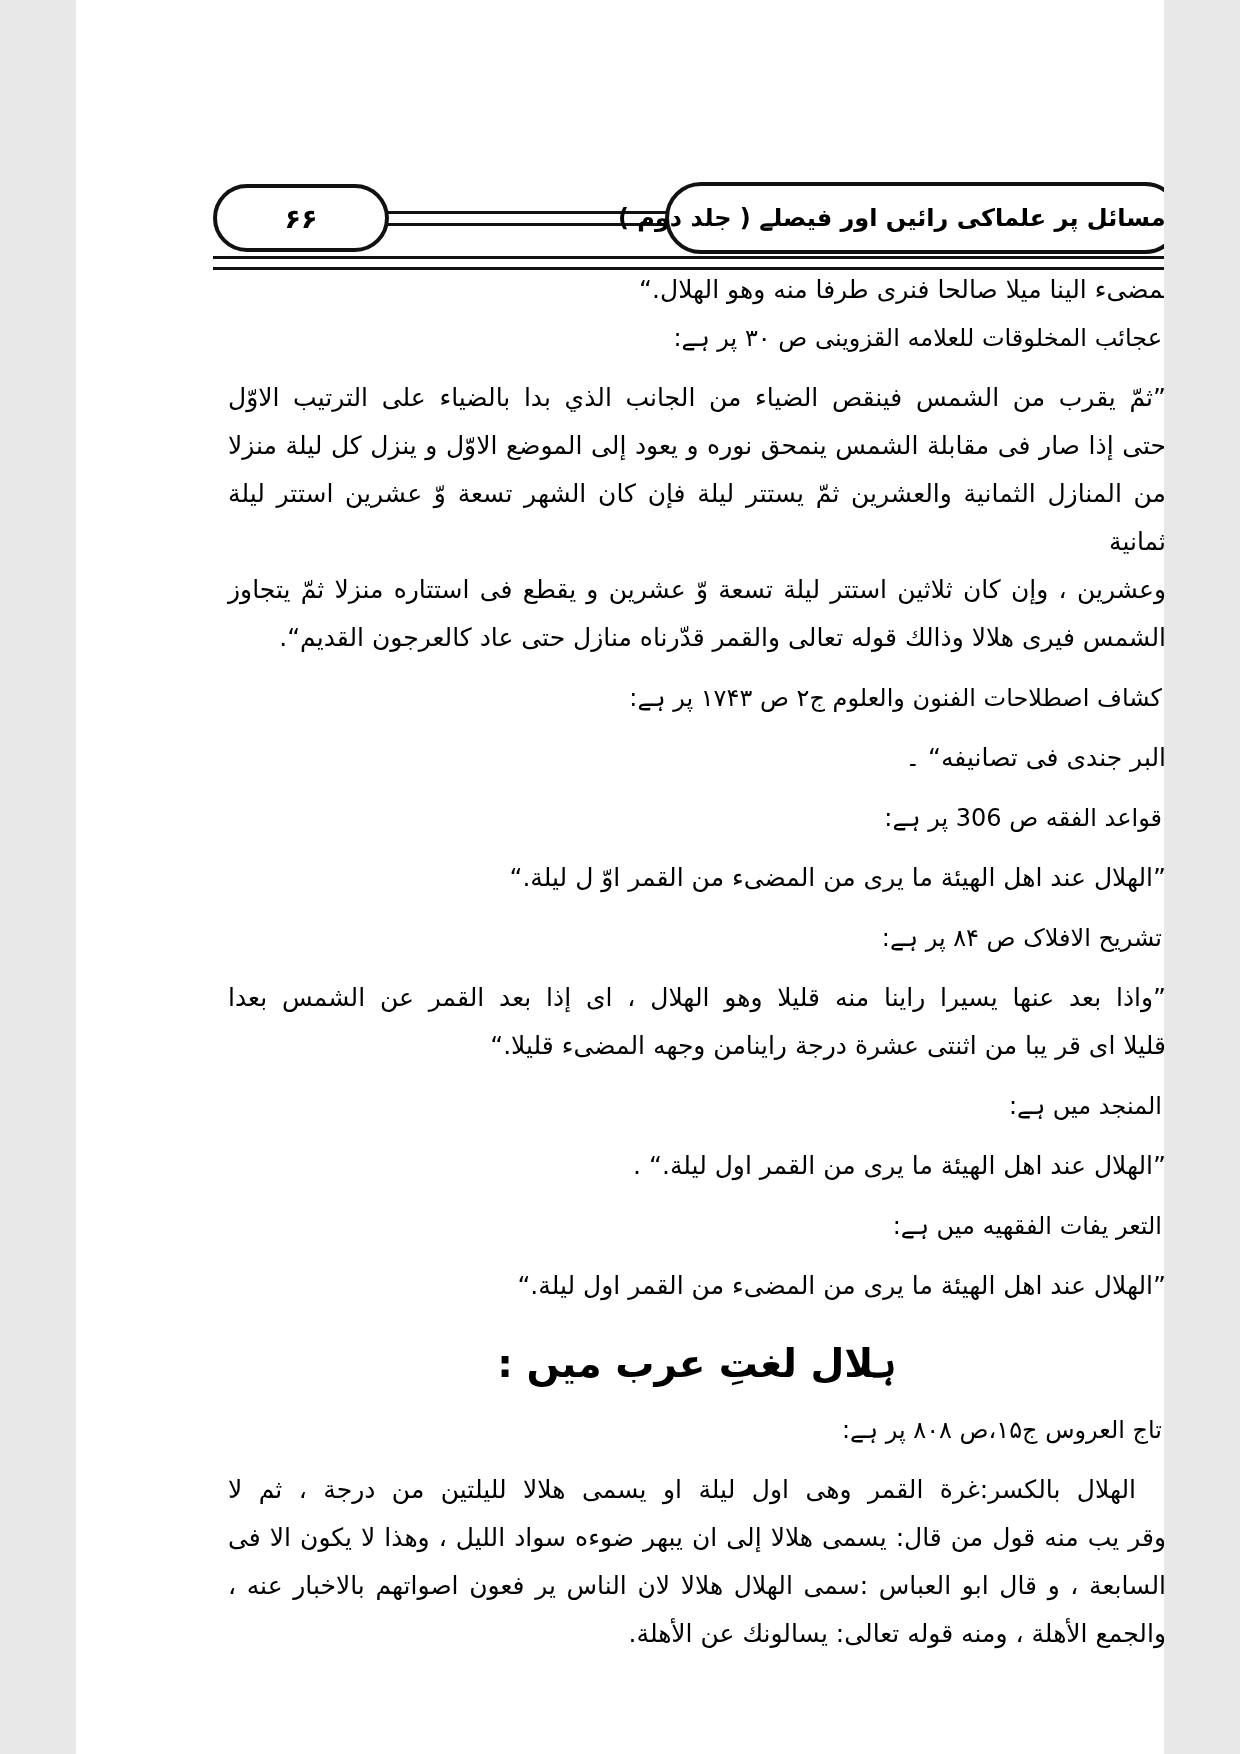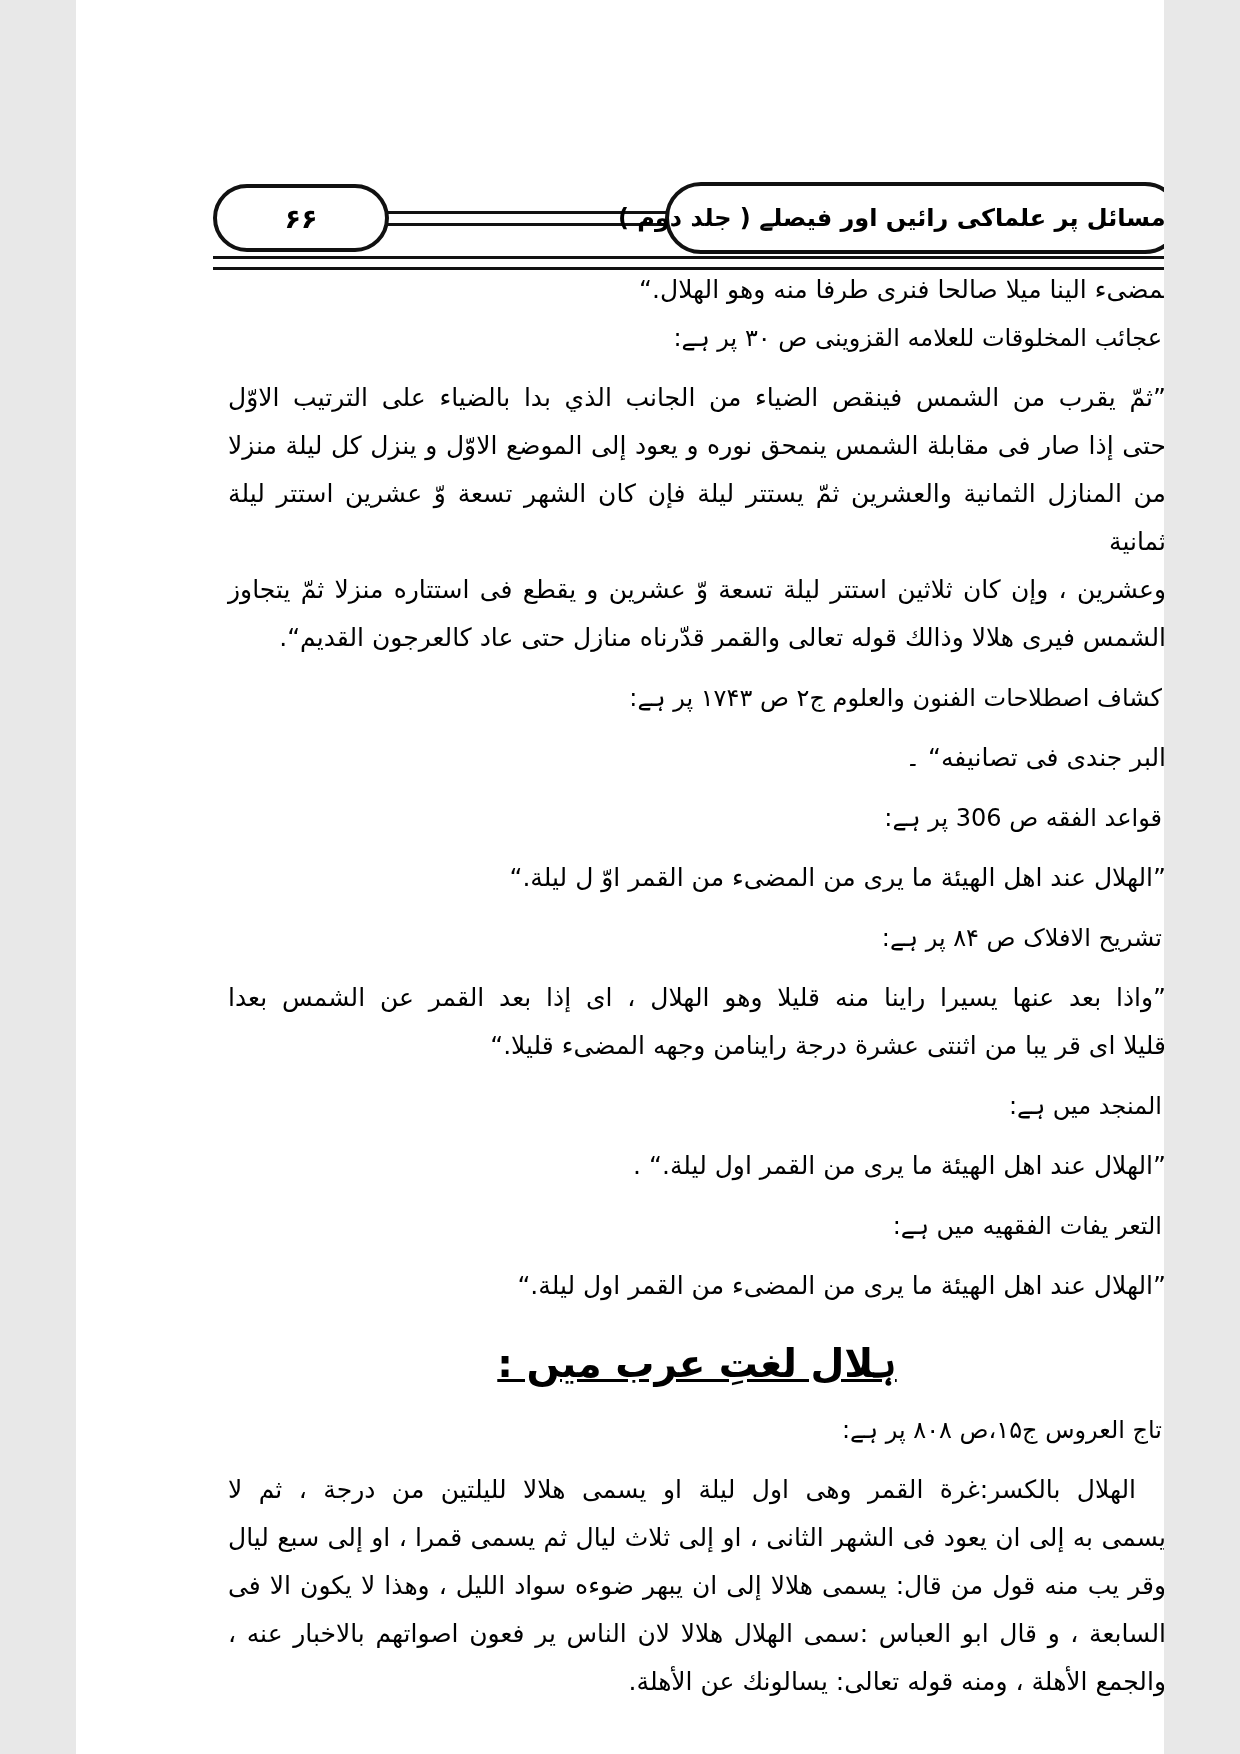--- a/index.html
+++ b/index.html
@@ -76,21 +76,20 @@
     font-size:16px;
     vertical-align:3px;
     margin-left:2px;
   }
   .big-heading{
     text-align:center;
     font-weight:bold;
     font-size:39px;
     line-height:84px;
     letter-spacing:0px;
-    text-decoration:underline;
   }
   .para{ margin:12px; }
 </style>
 </head>
 <body>
 
 <div class="page">
 
   <div class="header-row">
     <div class="page-num-pill">
@@ -132,20 +131,19 @@
         <div class="t-line">”الهلال عند اهل الهيئة ما يرى من القمر اول ليلة.“ .</div>
       </div>
       <div class="heading"><span class="bullet">●</span><span>التعر یفات الفقهیه میں ہے:</span></div>
       <div class="para">
         <div class="t-line">”الهلال عند اهل الهيئة ما يرى من المضىء من القمر اول ليلة.“</div>
       </div>
       <div class="big-heading">ہلال لغتِ عرب میں  :</div>
       <div class="heading"><span class="bullet">●</span><span>تاج العروس ج۱۵،ص ۸۰۸ پر ہے:</span></div>
       <div class="para">
         <div class="t-line full indent">الهلال بالكسر:غرة القمر وهى اول ليلة او يسمى هلالا لليلتين من درجة ، ثم لا</div>
-        <div class="t-line full">يسمى به إلى ان يعود فى الشهر الثانى ، او إلى ثلاث ليال ثم يسمى قمرا ، او إلى سبع ليال</div>
         <div class="t-line full">وقر يب منه قول من قال: يسمى هلالا إلى ان يبهر ضوءه سواد الليل ، وهذا لا يكون الا فى</div>
         <div class="t-line full">السابعة ، و قال ابو العباس :سمی الهلال هلالا لان الناس ير فعون اصواتهم بالاخبار عنه ،</div>
         <div class="t-line">والجمع الأهلة ، ومنه قوله تعالى: يسالونك عن الأهلة.</div>
       </div>
     </div>
 
 </div>
 
 </body></html>

